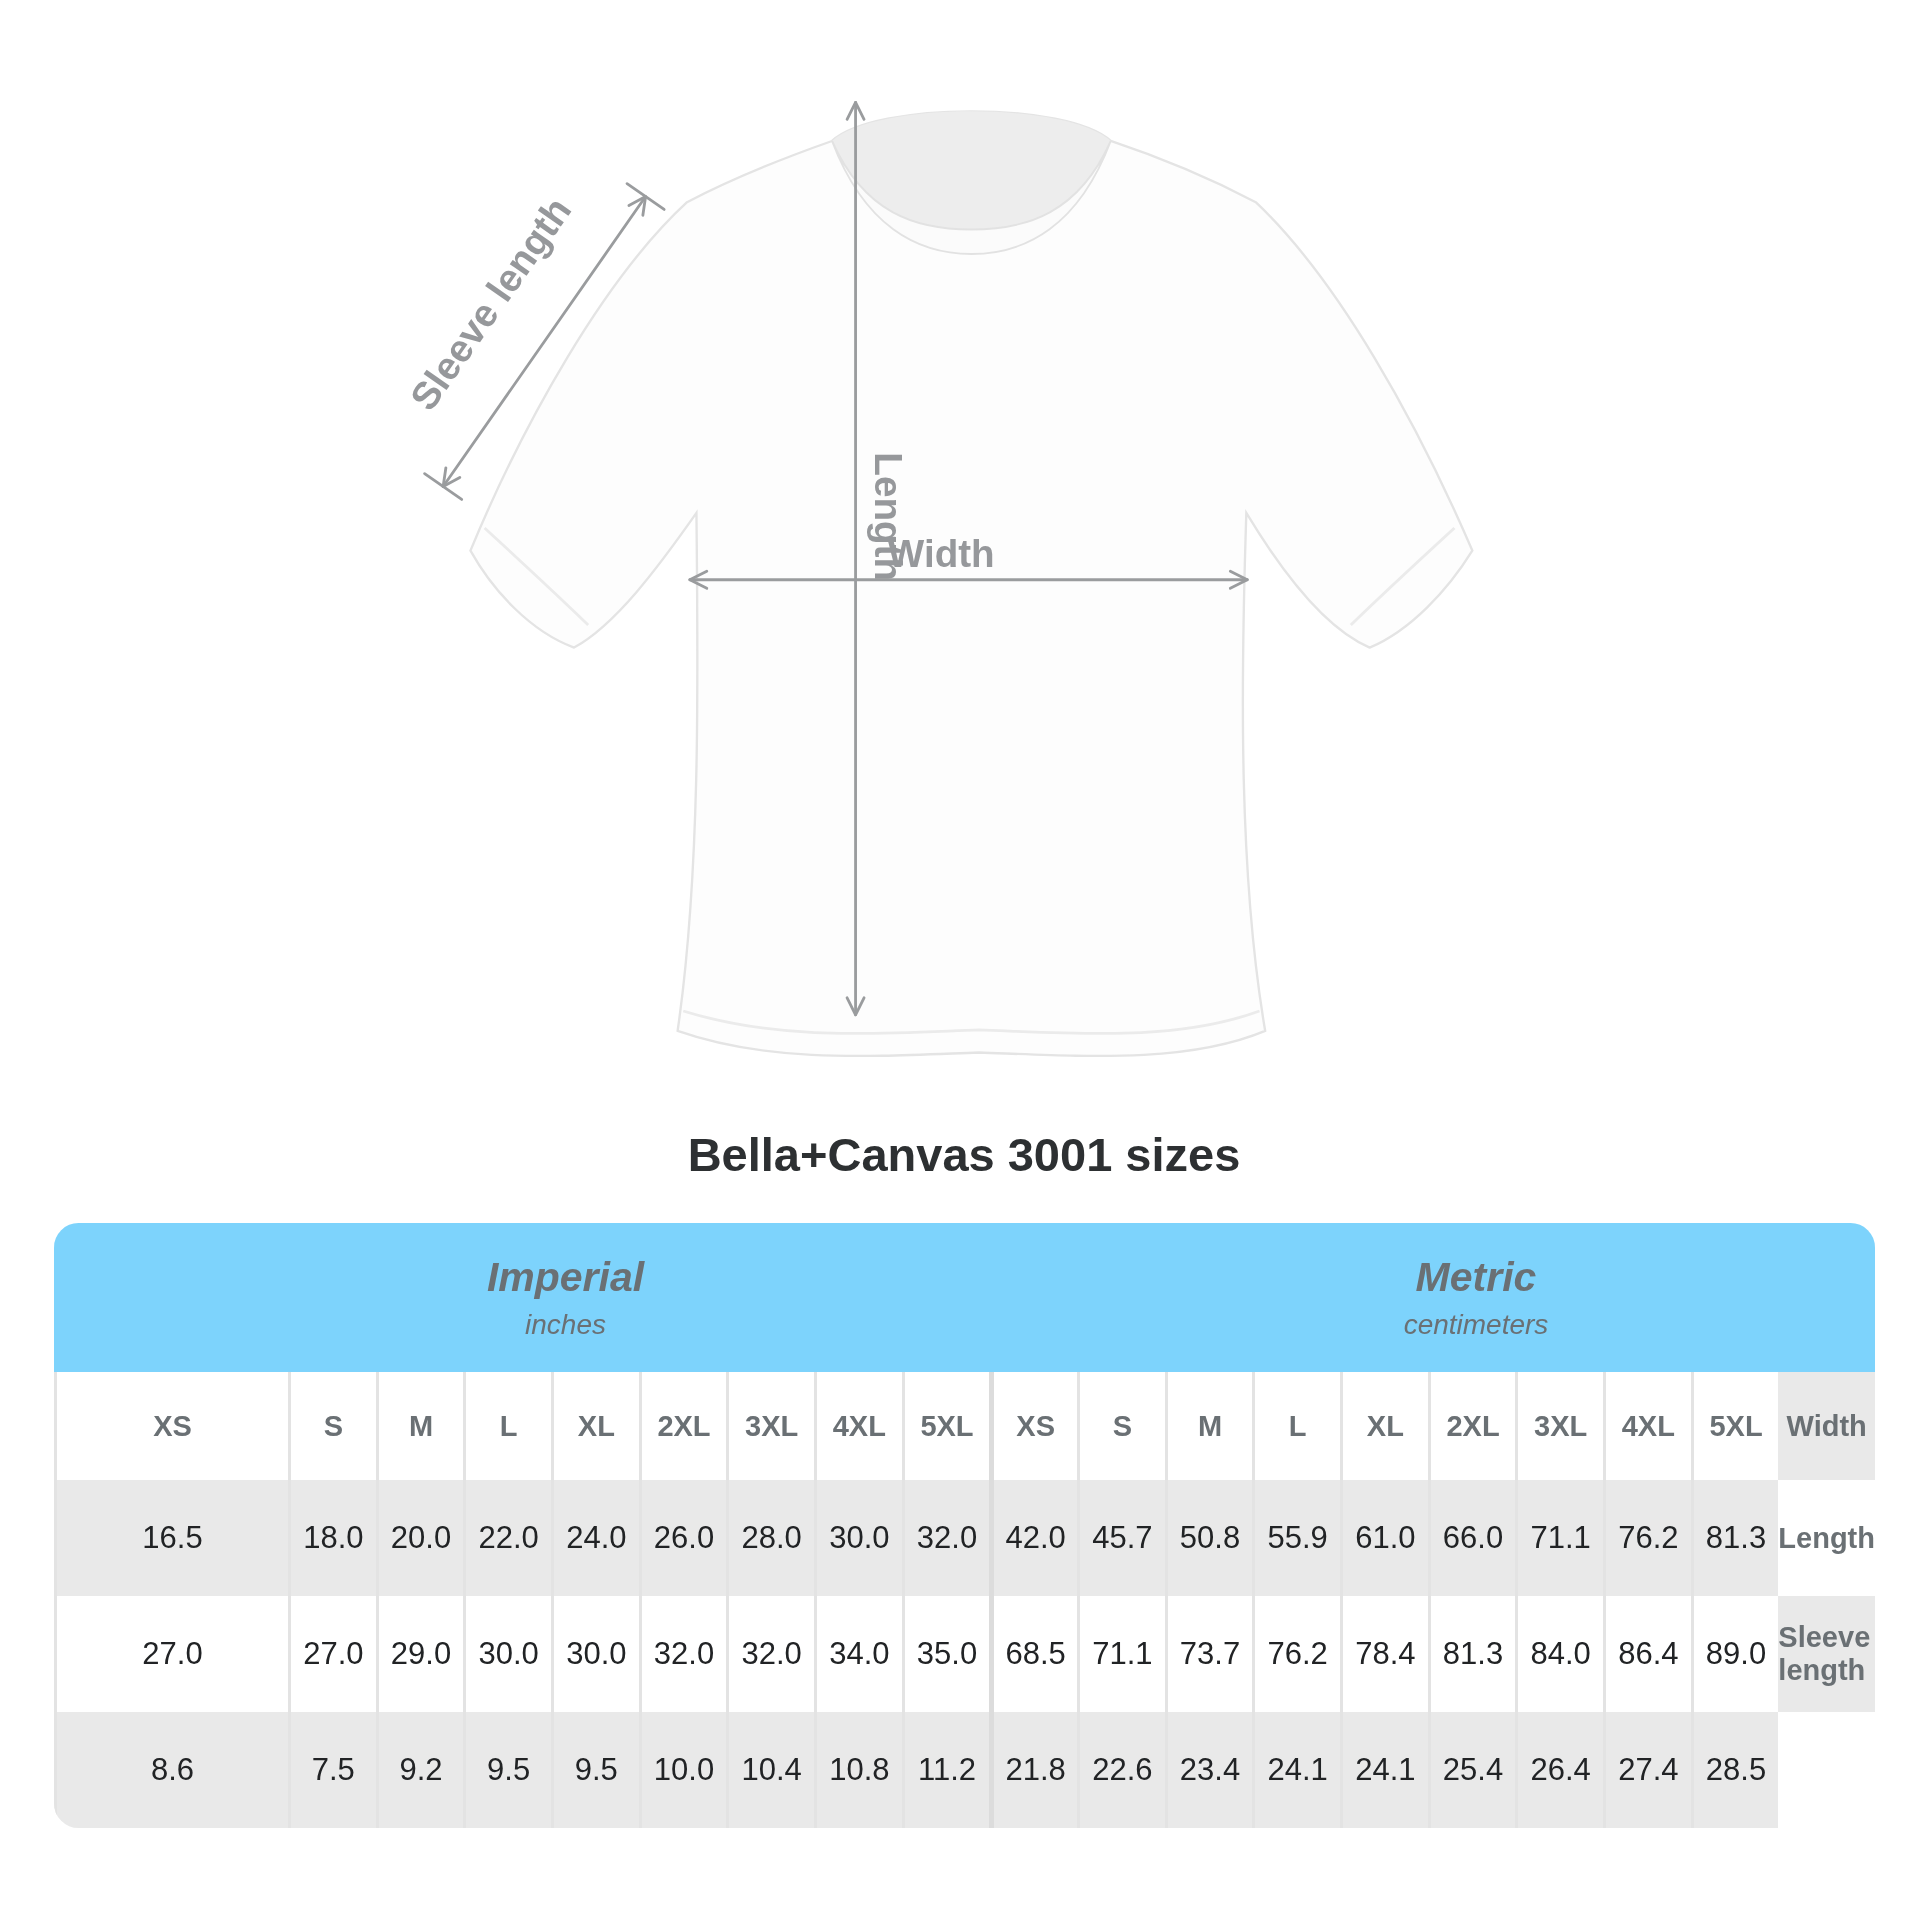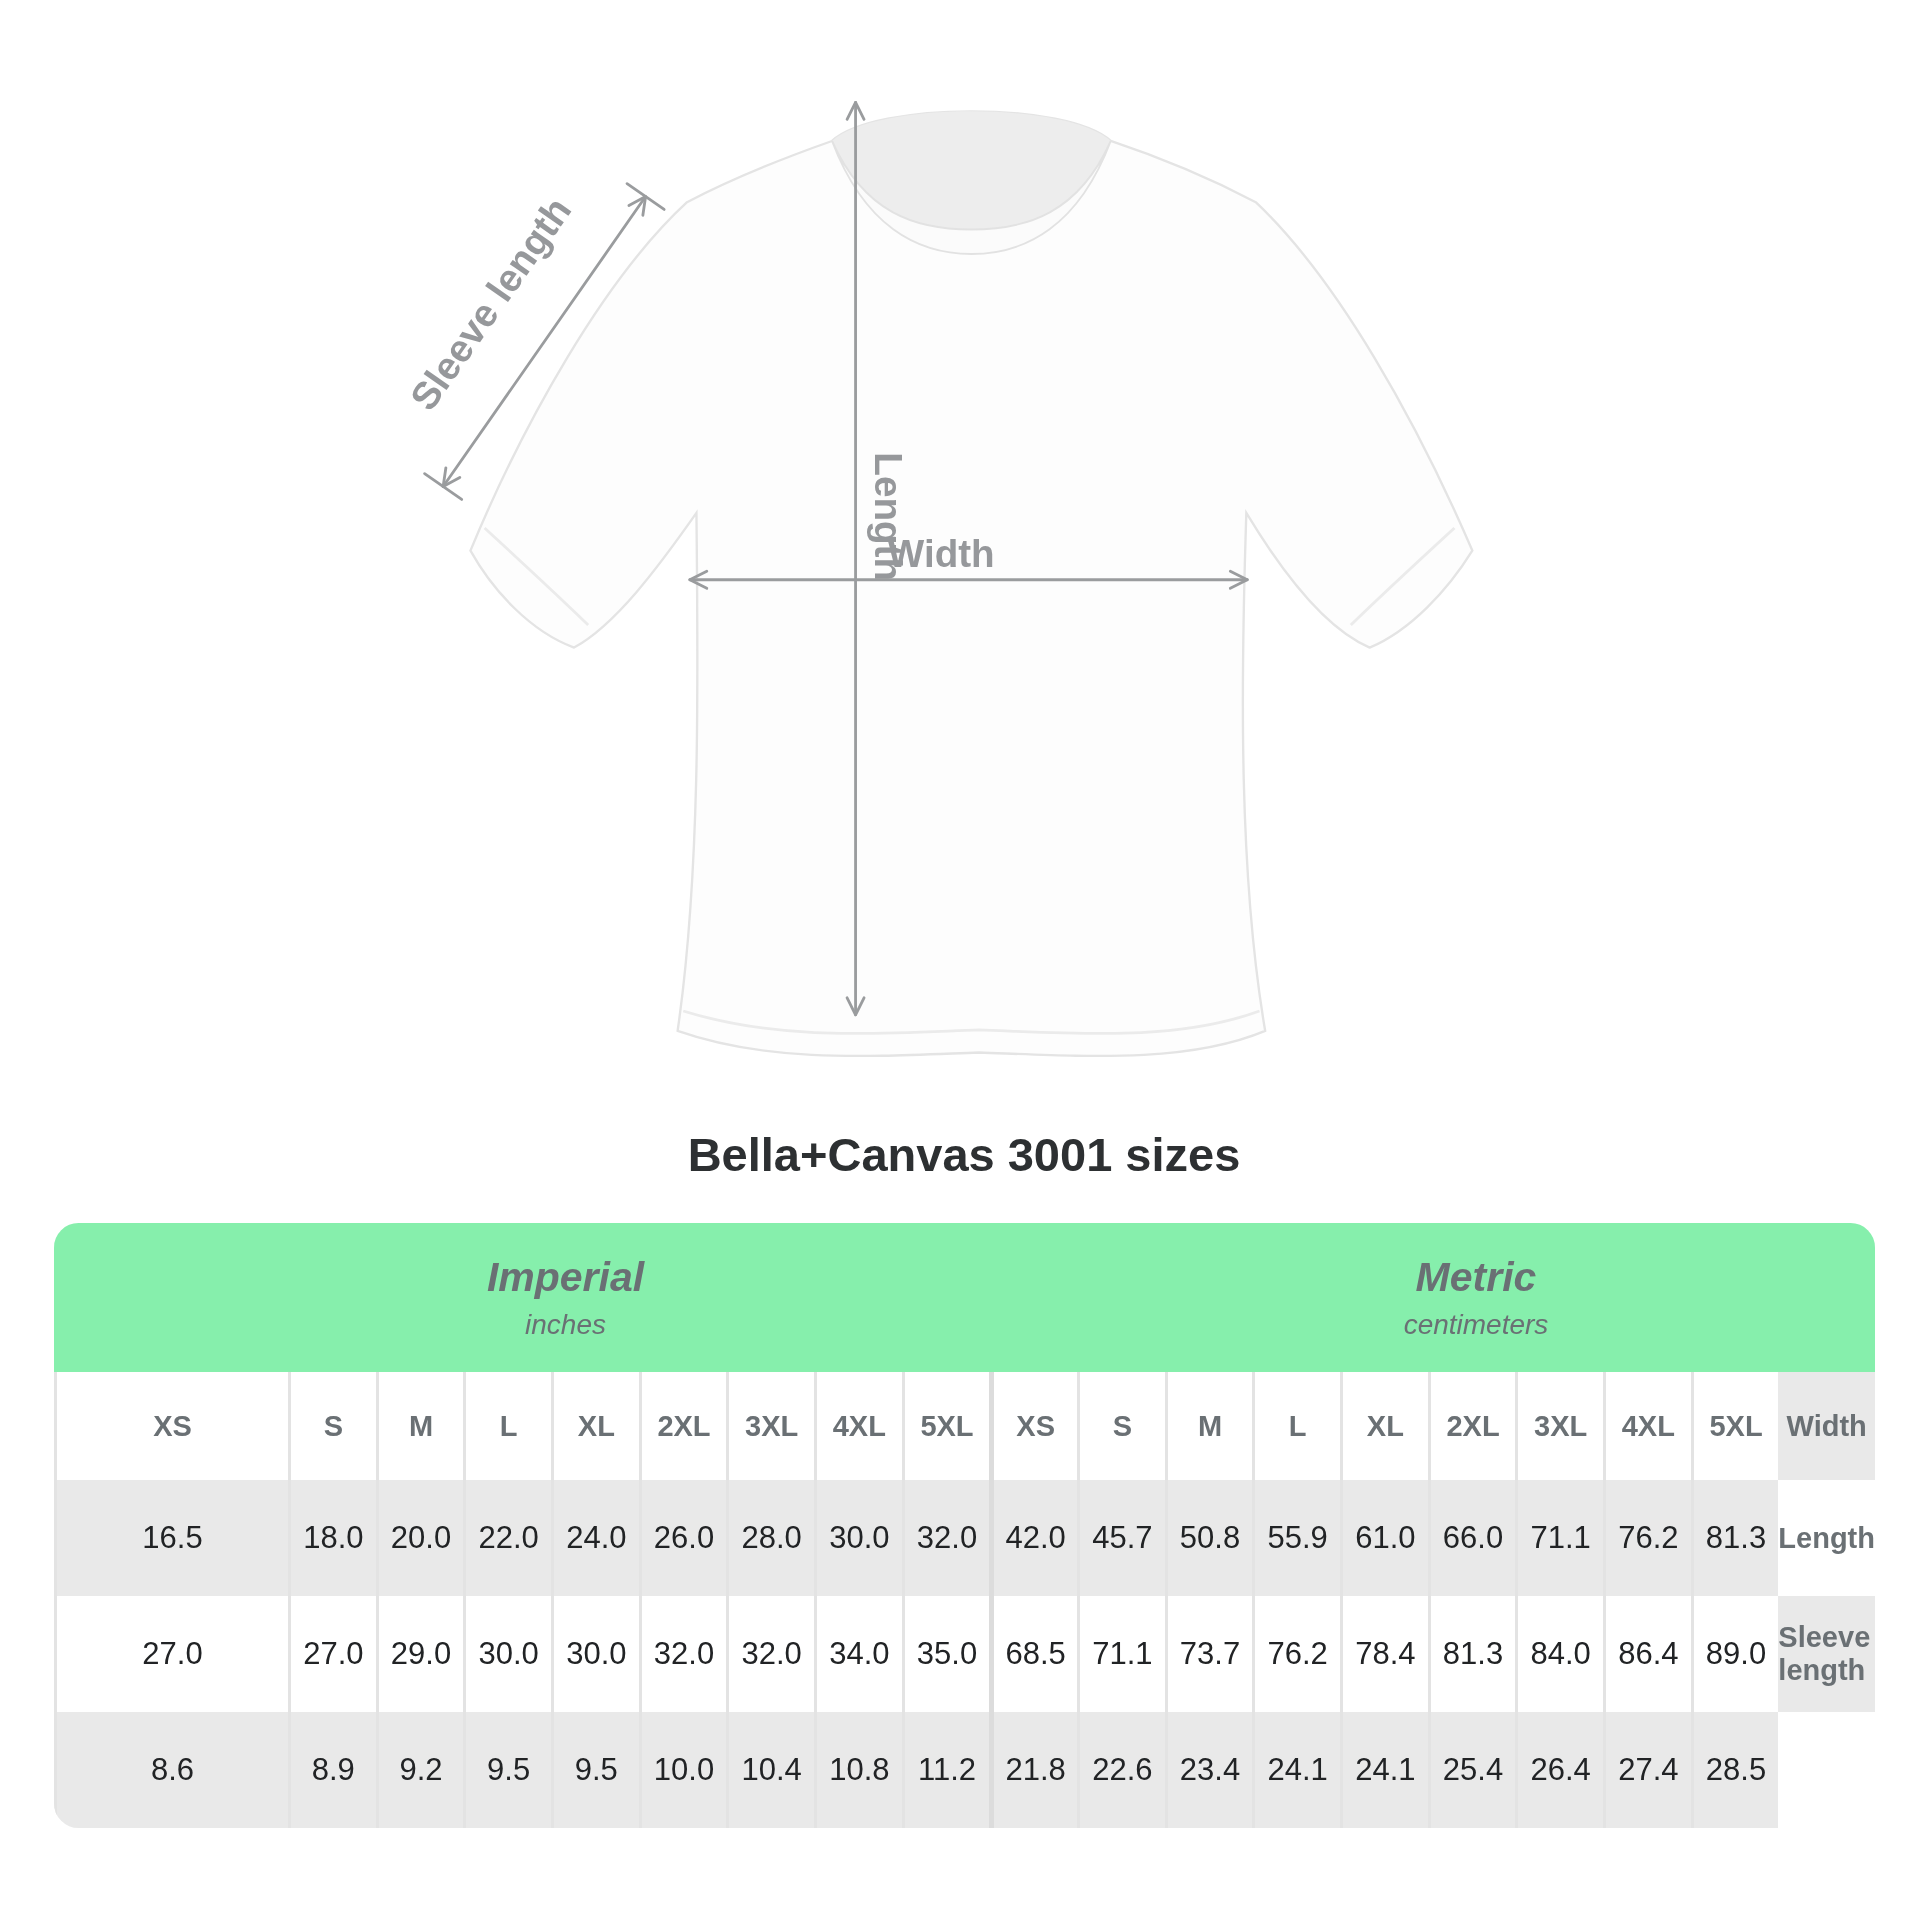--- a/index.html
+++ b/index.html
@@ -31,21 +31,21 @@
     margin:42px 0 0 54px;width:1821px;
     border-radius:24.5px;overflow:hidden;background:#ffffff;
   }
   .grid{
     display:grid;
     grid-template-columns:234px repeat(18,1fr);
     grid-template-rows:149px 108px 116px 116px 116px;
   }
   .grid > div{display:flex;align-items:center;justify-content:center;}
   .band{
-    background:#86efac;flex-direction:column;gap:7.5px;
+    background:#7dd3fc;flex-direction:column;gap:7.5px;
   }
   .band-imperial{grid-row:1;grid-column:1/11;}
   .band-metric{grid-row:1;grid-column:11/20;}
   .g-label{font-size:41px;font-weight:bold;font-style:italic;color:#6a7074;}
   .g-unit{font-size:28px;font-style:italic;color:#6a7074;}
   .size-h{font-size:29px;font-weight:bold;color:#6a7074;background:#ffffff;}
   .rowlabel{font-size:29px;font-weight:bold;color:#6a7074;}
   .data-cell{font-size:31px;color:#212325;text-align:right;}
   .g-row{background:#e9e9e9;}
   .w-row{background:#ffffff;}
@@ -185,21 +185,21 @@
         <div class="data-cell w-row sep">71.1</div>
         <div class="data-cell w-row sep">73.7</div>
         <div class="data-cell w-row sep">76.2</div>
         <div class="data-cell w-row sep">78.4</div>
         <div class="data-cell w-row sep">81.3</div>
         <div class="data-cell w-row sep">84.0</div>
         <div class="data-cell w-row sep">86.4</div>
         <div class="data-cell w-row sep">89.0</div>
         <div class="rowlabel g-row">Sleeve length</div>
         <div class="data-cell g-row sep">8.6</div>
-        <div class="data-cell g-row sep">8.9</div>
+        <div class="data-cell g-row sep">7.5</div>
         <div class="data-cell g-row sep">9.2</div>
         <div class="data-cell g-row sep">9.5</div>
         <div class="data-cell g-row sep">9.5</div>
         <div class="data-cell g-row sep">10.0</div>
         <div class="data-cell g-row sep">10.4</div>
         <div class="data-cell g-row sep">10.8</div>
         <div class="data-cell g-row sep">11.2</div>
         <div class="data-cell g-row metric-sep">21.8</div>
         <div class="data-cell g-row sep">22.6</div>
         <div class="data-cell g-row sep">23.4</div>

